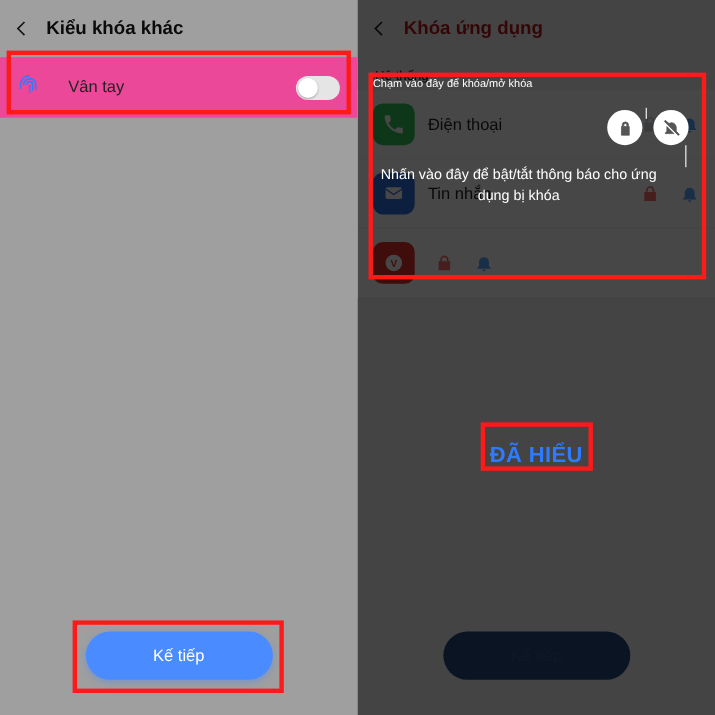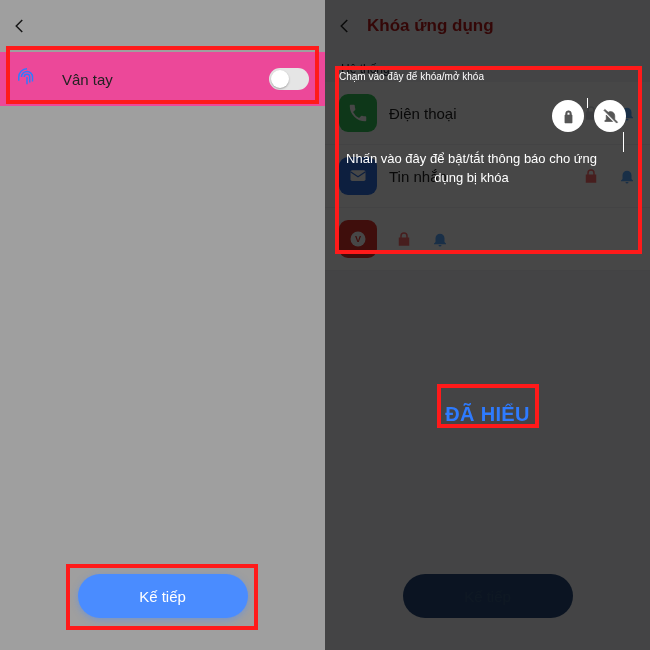--- a/index.html
+++ b/index.html
@@ -59,20 +59,21 @@
 </head>
 <body>
 
 <div class="screen left">
   <div class="header">
     <div class="back">
       <svg viewBox="0 0 24 24">
           <polyline points="15 4 7 12 15 20"></polyline>
         </svg>
     </div>
+    <div class="title">Kiểu khóa khác</div>
   </div>
 
   <div class="row">
     <span>
       <svg class="fp-icon" viewBox="0 0 24 24" fill="none" stroke="#2e7bff" stroke-width="1.6">
         <path d="M12 3a9 9 0 0 0-9 9v4"></path>
           <path d="M6 12a6 6 0 0 1 12 0v5"></path>
         <path d="M9 12a3 3 0 0 1 6 0v6"></path>
           <path d="M12 12v8"></path>
       </svg>

